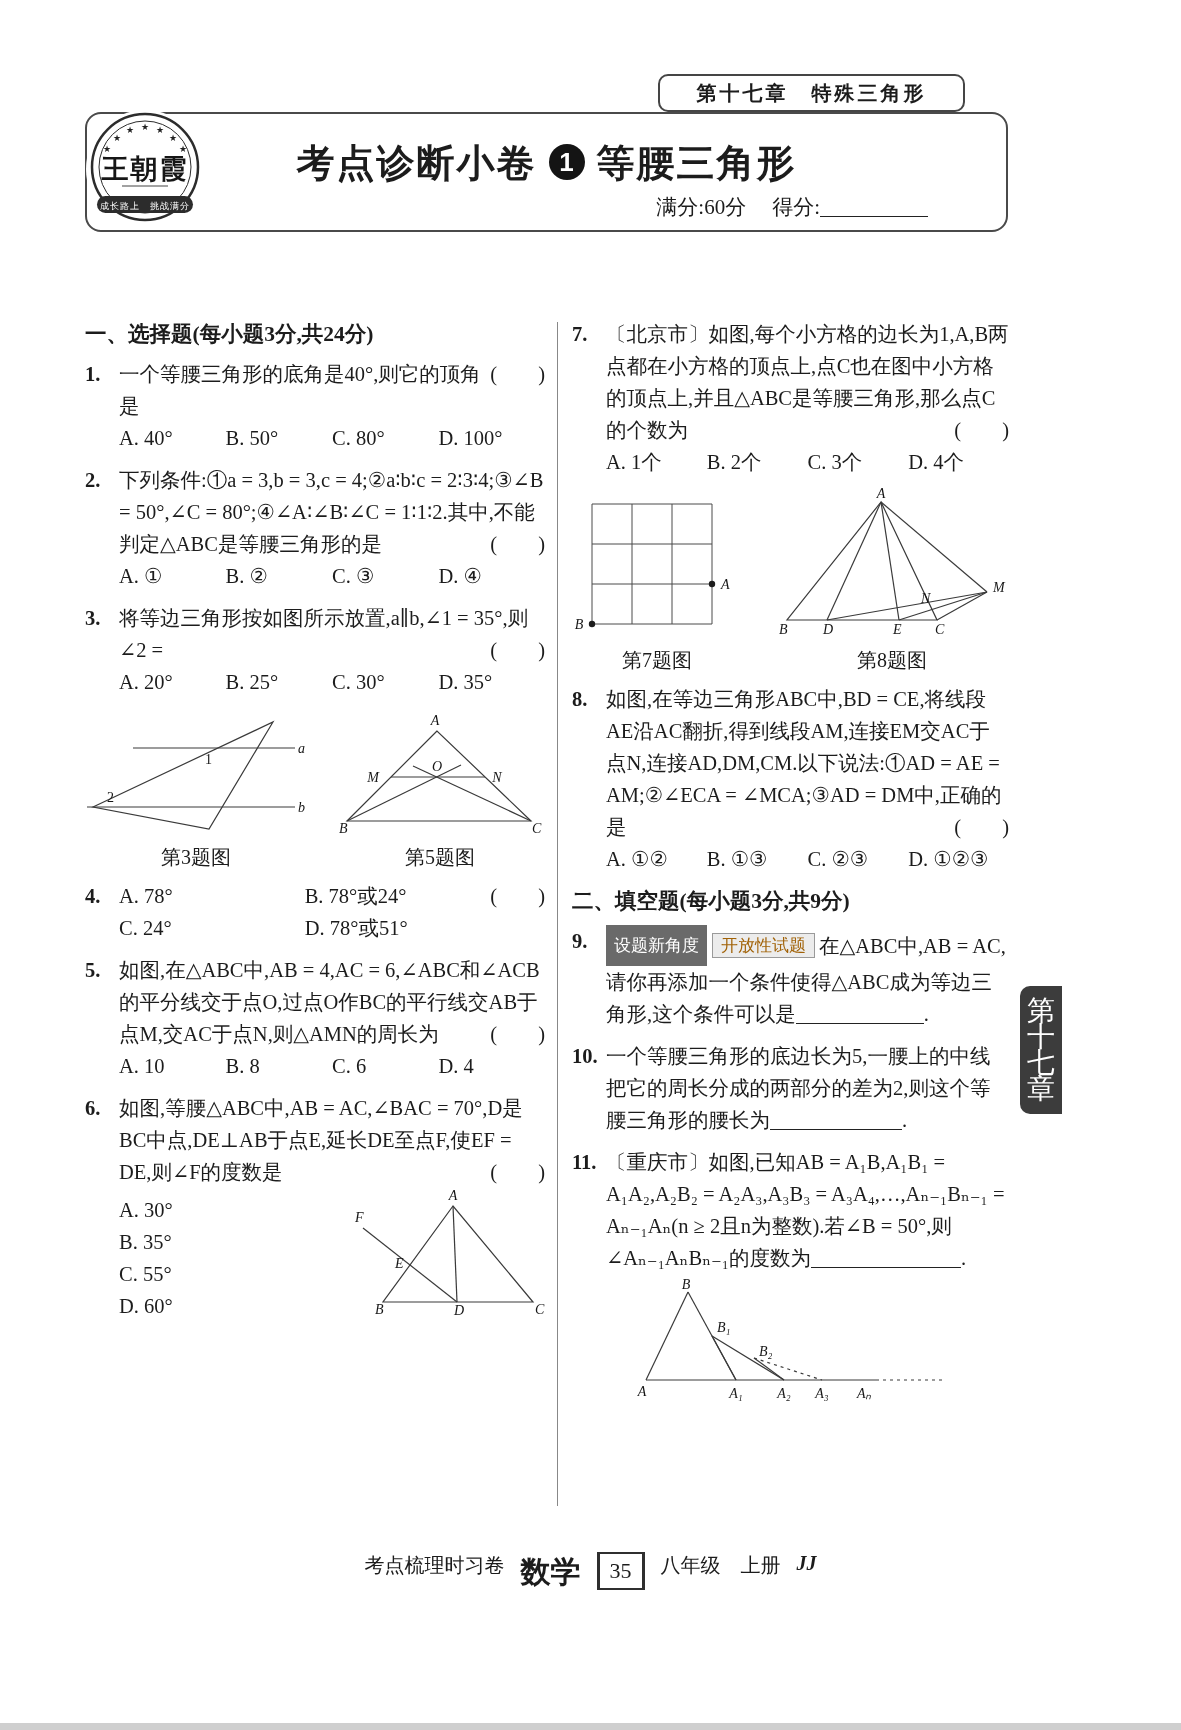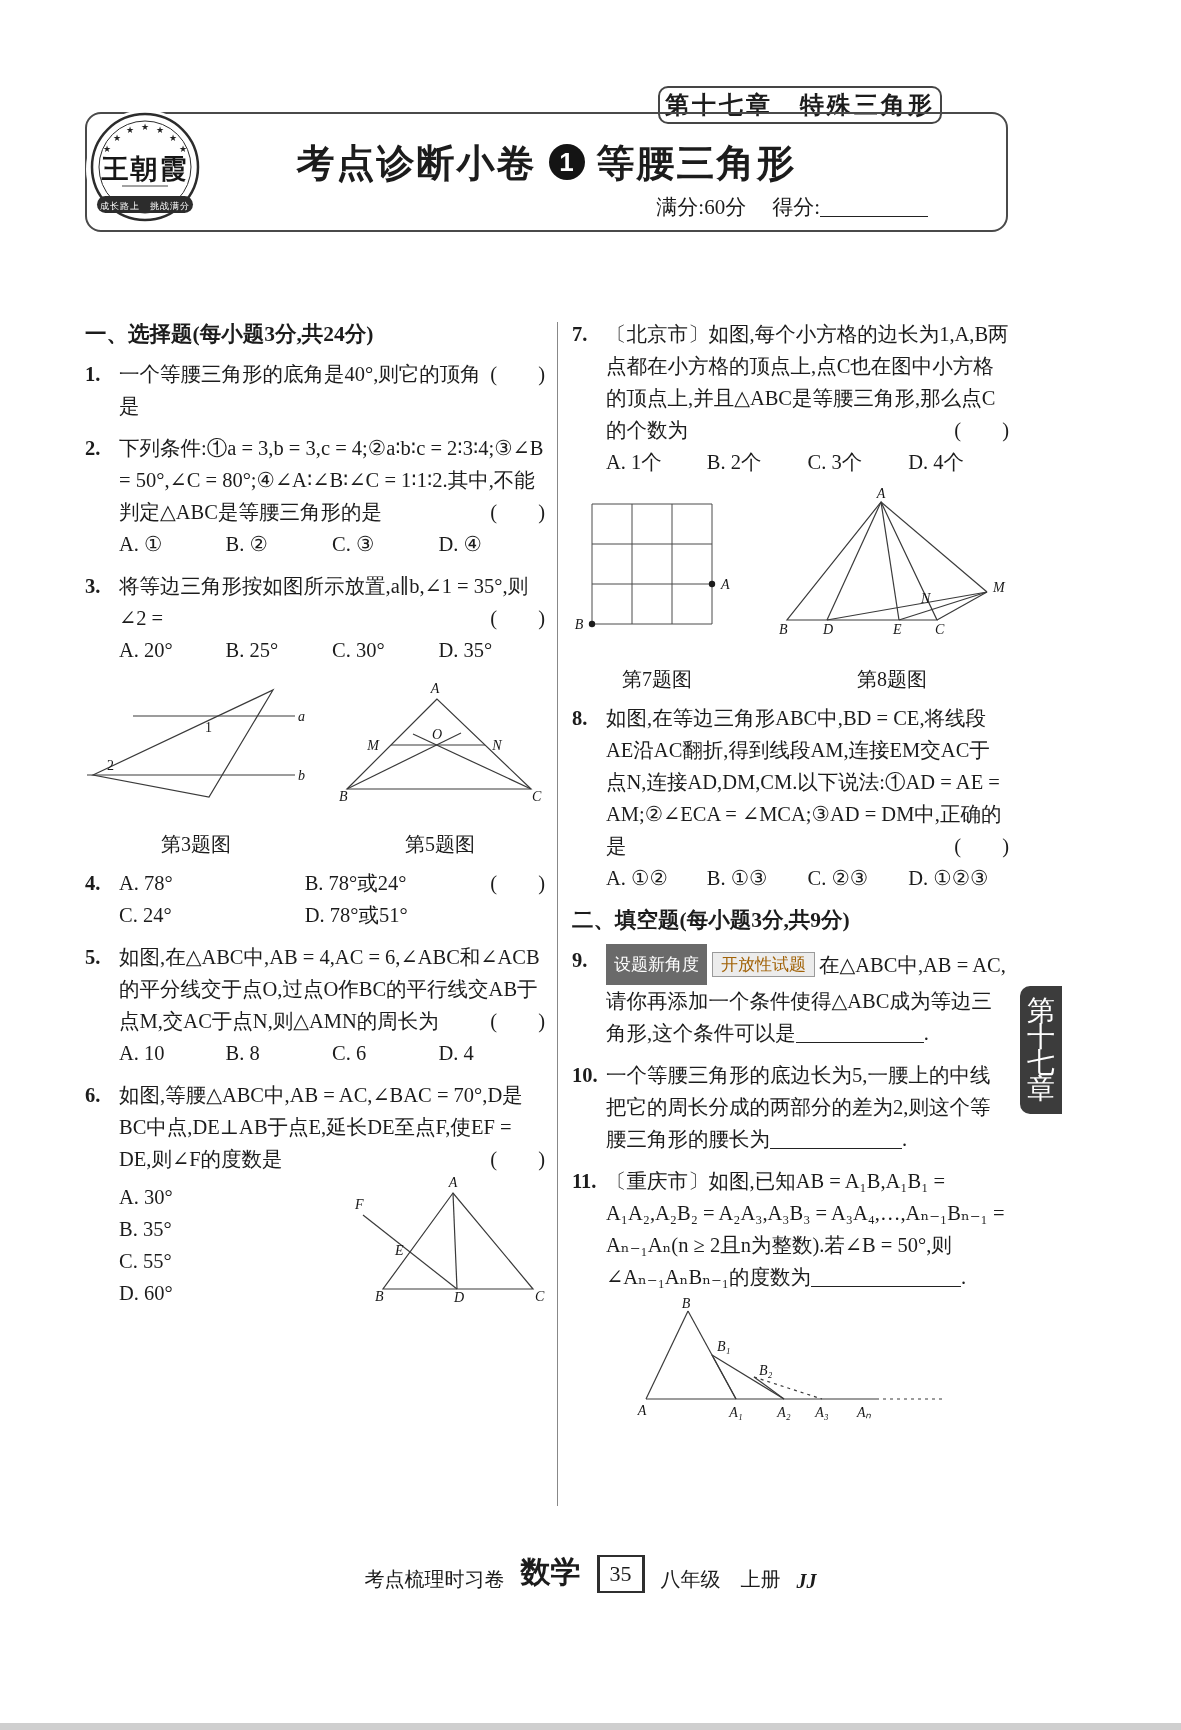--- a/index.html
+++ b/index.html
@@ -20,26 +20,26 @@
     content: '';
     position: absolute;
     left: 0; right: 0; bottom: 0;
     height: 7px;
     background: #cfcfcf;
   }
 
   
   .chapter-box {
     position: absolute;
-    left: 658px; top: 86px;
-    width: 284px; height: 38px;
+    left: 658px; top: 74px;
+    width: 307px; height: 38px;
     border: 2px solid #454545;
     border-radius: 10px;
     display: flex; align-items: center; justify-content: center;
-    font-size: 24px; font-weight: bold; letter-spacing: 3px;
+    font-size: 20px; font-weight: bold; letter-spacing: 3px;
   }
   .title-box {
     position: absolute;
     left: 85px; top: 112px;
     width: 923px; height: 120px;
     border: 2px solid #4a4a4a;
     border-radius: 16px;
   }
   .main-title {
     text-align: center;
@@ -106,21 +106,21 @@
   .opts { display: flex; }
   .opts .opt { flex: 1; }
   .opts2 { display: grid; grid-template-columns: 50% 50%; }
   .optv { display: block; }
 
   .figrow {
     display: flex; justify-content: space-between; align-items: flex-end;
     margin: 8px 0 10px 0;
   }
   .figbox { text-align: center; }
-  .figcap { font-size: 20px; line-height: 26px; margin-top: 19px; }
+  .figcap { font-size: 20px; line-height: 26px; margin-top: 0; }
   .q6-row { display: flex; justify-content: space-between; align-items: center; }
   .fig11box { margin: 4px 0 0 30px; text-align: left; }
 
   svg .fig-line { stroke: #3a3a3a; stroke-width: 1.2; fill: none; }
   svg .fig-dash { stroke: #3a3a3a; stroke-width: 1.2; fill: none; stroke-dasharray: 3 4; }
   svg .grid-line { stroke: #4a4a4a; stroke-width: 1; fill: none; }
   svg .dot { fill: #1c1c1c; stroke: none; }
   svg text { font-size: 14px; font-style: italic; fill: #161616; font-family: "Liberation Serif", serif; }
   svg text.svgnum { font-style: normal; }
 
@@ -152,21 +152,21 @@
     background: #3c3c3c; color: #fff;
     border-radius: 10px 0 0 10px;
     text-align: center;
     font-size: 28px; line-height: 26px;
     padding-top: 12px;
     word-break: break-all;
   }
   .footer {
     position: absolute;
     left: 0; top: 1552px; width: 1181px;
-    display: flex; justify-content: center; align-items: flex-end;
+    display: flex; justify-content: center; align-items: flex-start;
     gap: 16px; font-size: 20px;
   }
   .footer-subject { font-weight: bold; font-size: 30px; }
   .page-box {
     border: 2px solid #2f2f2f;
     border-left-width: 3px; border-right-width: 3px;
     padding: 0 10px;
     font-size: 22px; font-weight: normal; line-height: 34px;
   }
   .footer-edition { font-weight: bold; font-style: italic; }
@@ -211,20 +211,26 @@
   <div class="divider"></div>
 
   <div class="col col-left">
 
     <div class="sec-head">一、选择题(每小题3分,共24分)</div>
 
     <div class="q">
       <span class="qnum">1.</span>
       <div class="qbody">
         <span class="bracket">(　　)</span><span>一个等腰三角形的底角是40°,则它的顶角是</span>
+        <div class="opts">
+          <span class="opt">A. 40°</span>
+          <span class="opt">B. 50°</span>
+          <span class="opt">C. 80°</span>
+          <span class="opt">D. 100°</span>
+        </div>
       </div>
     </div>
 
     <div class="q">
       <span class="qnum">2.</span>
       <div class="qbody">
         <span>下列条件:①a = 3,b = 3,c = 4;②a∶b∶c = 2∶3∶4;③∠B = 50°,∠C = 80°;④∠A∶∠B∶∠C = 1∶1∶2.其中,不能判定△ABC是等腰三角形的是</span><span class="bracket">(　　)</span>
         <div class="opts">
           <span class="opt">A. ①</span>
           <span class="opt">B. ②</span>

